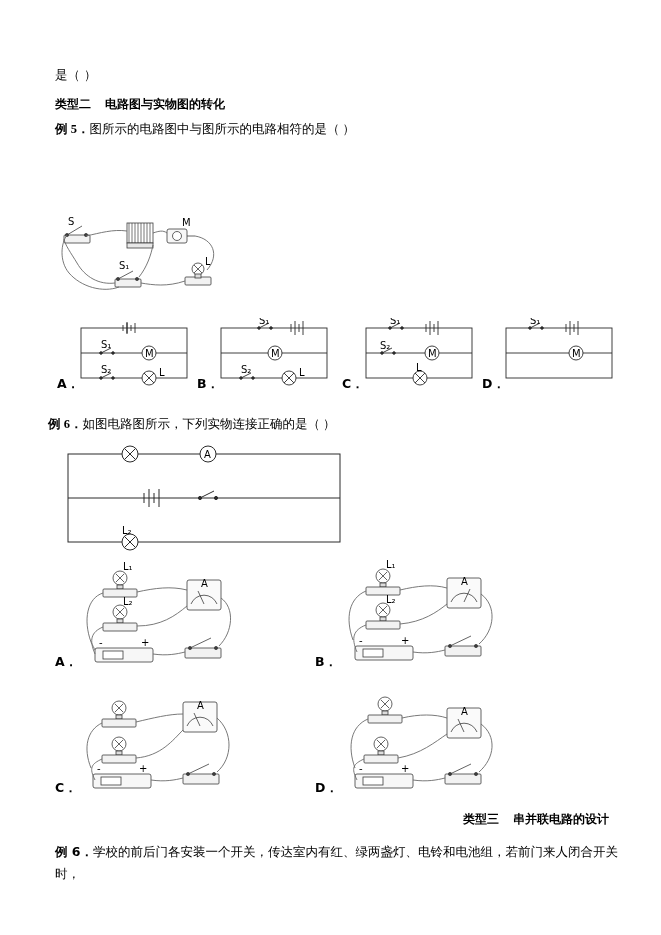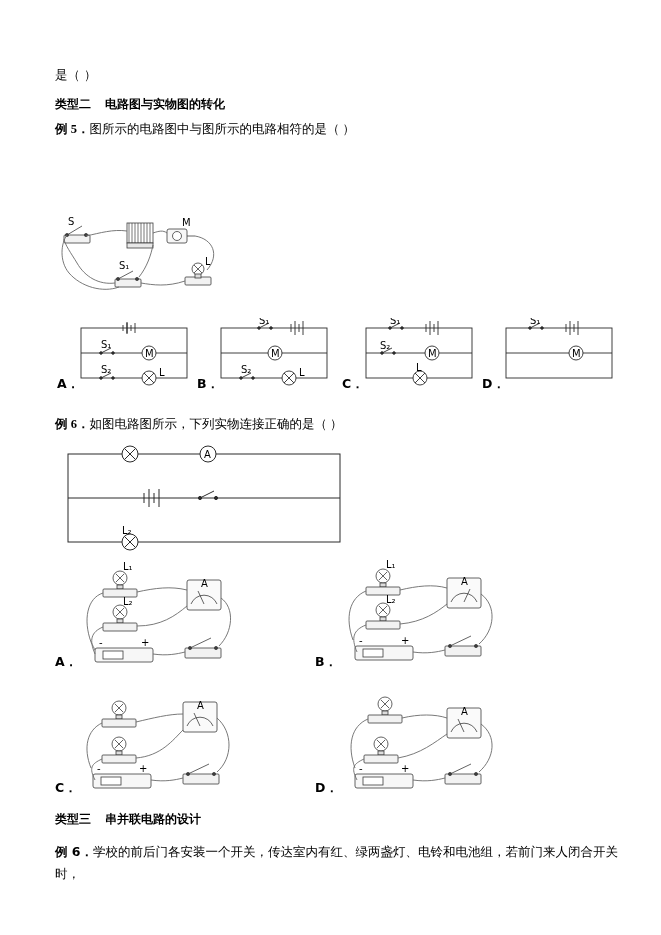--- a/index.html
+++ b/index.html
@@ -269,21 +269,21 @@
           <circle cx="76" cy="35" r="7" fill="#fff"></circle>
           <text class="lbl" x="72" y="38.5" fill="#000" stroke="none">M</text>
           <line x1="6" y1="35" x2="69" y2="35"></line>
           <line x1="83" y1="35" x2="112" y2="35"></line>
         </g>
       </svg>
       <div class="choice-label abs" style="left:-18px; top:58px;">D．</div>
     </div>
   </div>
 
-  <div class="abs" style="left:55px; top:412px; width:560px;">
+  <div class="abs" style="left:48px; top:412px; width:560px;">
     <div class="ex-line"><b>例 6．</b><span>如图电路图所示，下列实物连接正确的是（        ）</span></div>
   </div>
 
   <div class="abs" style="left:60px; top:444px;">
     <svg width="300" height="110" viewBox="0 0 300 110">
       <g fill="none" stroke="#2b2b2b" stroke-width="1">
 
         <rect x="8" y="10" width="272" height="88"></rect>
 
         <circle cx="70" cy="10" r="8" fill="#fff"></circle>
@@ -468,21 +468,21 @@
           <path d="M33 31 C16 38, 12 58, 20 80"></path>
           <path d="M29 71 C18 76, 16 80, 22 92"></path>
           <path d="M146 36 C162 48, 160 70, 144 84"></path>
           <path d="M78 92 C92 94, 102 92, 110 90"></path>
         </g>
       </g>
     </svg>
     <div class="choice-label abs" style="left:-20px; top:92px;">D．</div>
   </div>
 
-  <div class="abs" style="left:55px; top:803px; width:560px;">
+  <div class="abs" style="left:49px; top:803px; width:560px;text-align:right;">
     <div class="type-head">
       <span class="tnum">类型三</span><span>串并联电路的设计</span>
     </div>
   </div>
 
   <div class="abs" style="left:55px; top:837px; width:565px;">
     <div class="ex-wrap"><b>例 6．</b><span>学校的前后门各安装一个开关，传达室内有红、绿两盏灯、电铃和电池组，若前门来人闭合开关时，</span></div>
   </div>
 
 </div>

